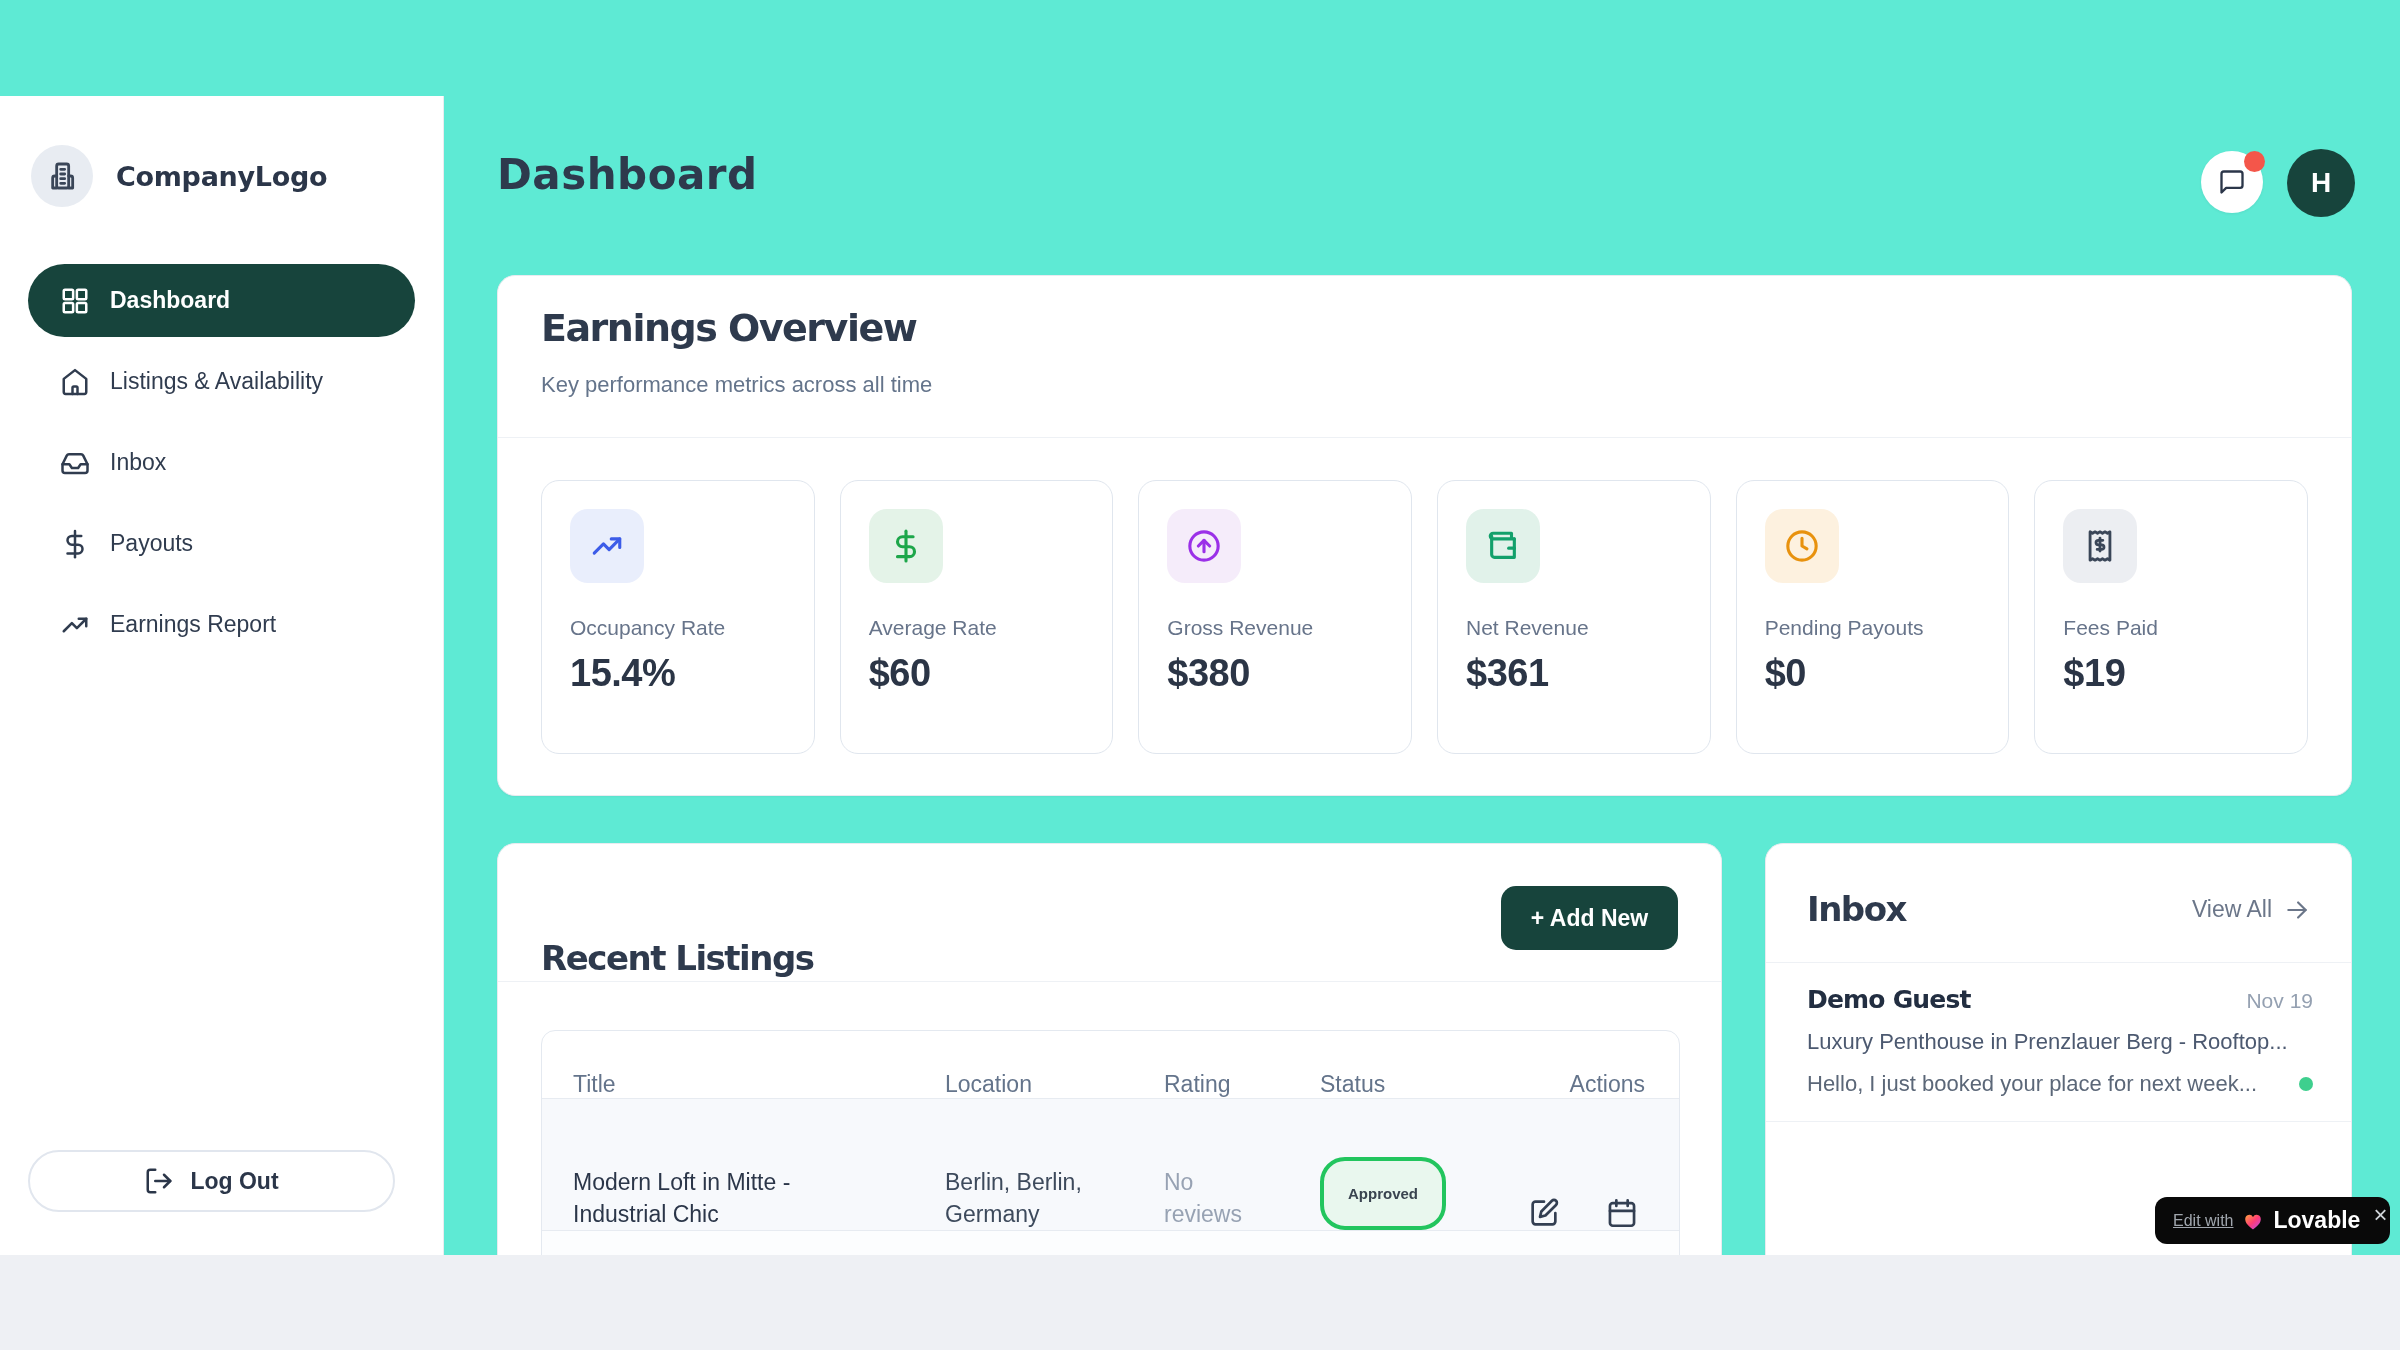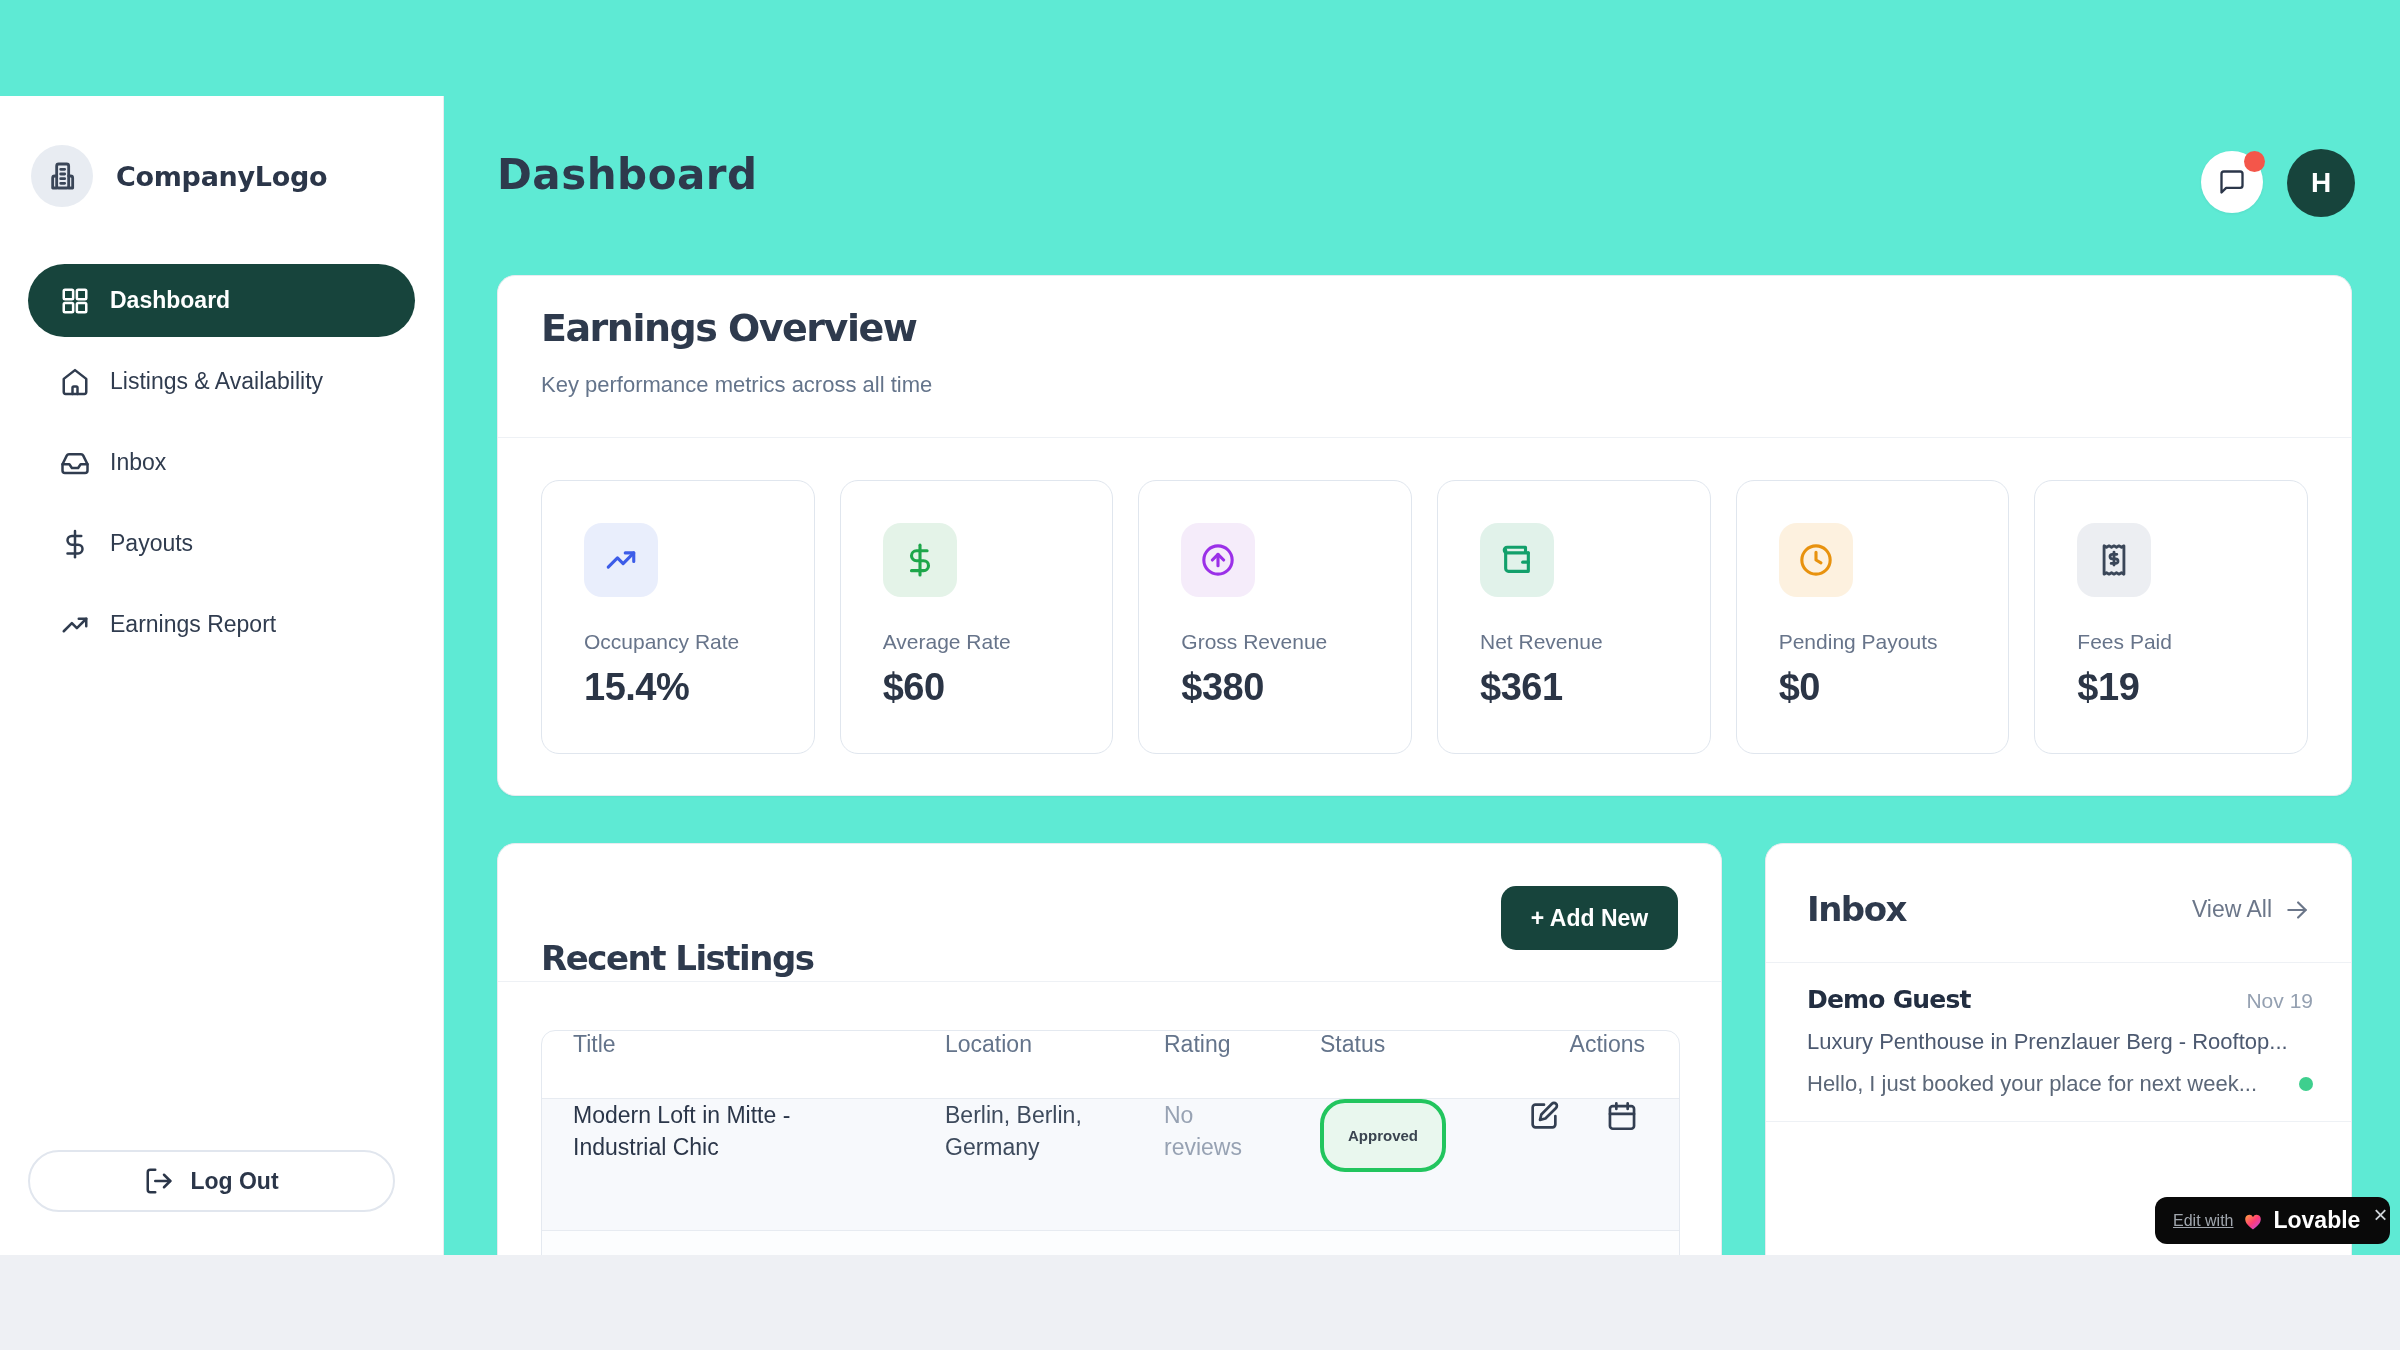--- a/index.html
+++ b/index.html
@@ -86,21 +86,21 @@
   .hdivider { position: absolute; left: 0; right: 0; height: 1px; background: #eef1f5; }
 
   
   .earnings { left: 497px; top: 275px; width: 1855px; height: 521px; }
   .earnings .section-title { position: absolute; left: 43px; top: 30px; font-size: 38px; }
   .earnings .subtitle { position: absolute; left: 43px; top: 96px; font-size: 22px; color: #64748b; }
   .earnings .hdivider { top: 161px; }
   .metrics { position: absolute; left: 43px; top: 204px; right: 43px; display: flex; gap: 25px; }
   .metric {
     flex: 1; height: 274px; border: 1px solid #e0e6ee; border-radius: 18px;
-    padding: 42px; background: #fff;
+    padding: 28px; background: #fff;
   }
   .tile {
     width: 74px; height: 74px; border-radius: 18px;
     display: flex; align-items: center; justify-content: center;
   }
   .m-label { margin-top: 33px; font-size: 21px; color: #67748a; }
   .m-value { margin-top: 12px; font-size: 38px; font-weight: 700; color: #2b3546; letter-spacing: -0.5px; }
 
   
   .listings { left: 497px; top: 843px; width: 1225px; height: 560px; }
@@ -109,21 +109,21 @@
     position: absolute; right: 43px; top: 42px; width: 177px; height: 64px;
     background: #17443c; color: #fff; border: none; border-radius: 15px;
     font-size: 23px; font-weight: 600; cursor: pointer;
     font-family: "Liberation Sans", sans-serif;
   }
   .listings .hdivider { top: 137px; }
   .ltable {
     position: absolute; left: 43px; top: 186px; width: 1139px;
     border: 1px solid #e4e9f0; border-radius: 14px; overflow: hidden; background: #fff;
   }
-  .t-head, .t-row { display: flex; align-items: flex-start; padding-left: 31px; }
+  .t-head, .t-row { display: flex; align-items: flex-end; padding-left: 31px; }
   .t-head { height: 68px; color: #64748b; font-size: 23px; border-bottom: 1px solid #e7ebf1; }
   .t-row { min-height: 132px; background: #f7f9fc; border-bottom: 1px solid #e7ebf1; }
   .t-row2 { height: 80px; background: #fcfdfe; }
   .c-title { width: 372px; } .c-loc { width: 219px; } .c-rating { width: 156px; } .c-status { width: 193px; }
   .c-actions { flex: 1; display: flex; justify-content: flex-end; gap: 44px; padding-right: 40px; }
   .t-head .c-actions { padding-right: 34px; }
   .cell-title { max-width: 265px; font-size: 23px; line-height: 1.4; color: #2b3649; font-weight: 500; }
   .cell-loc { max-width: 175px; font-size: 23px; line-height: 1.4; color: #3d4a5c; }
   .cell-rating { max-width: 105px; font-size: 23px; line-height: 1.4; color: #97a2b3; }
   .badge {

